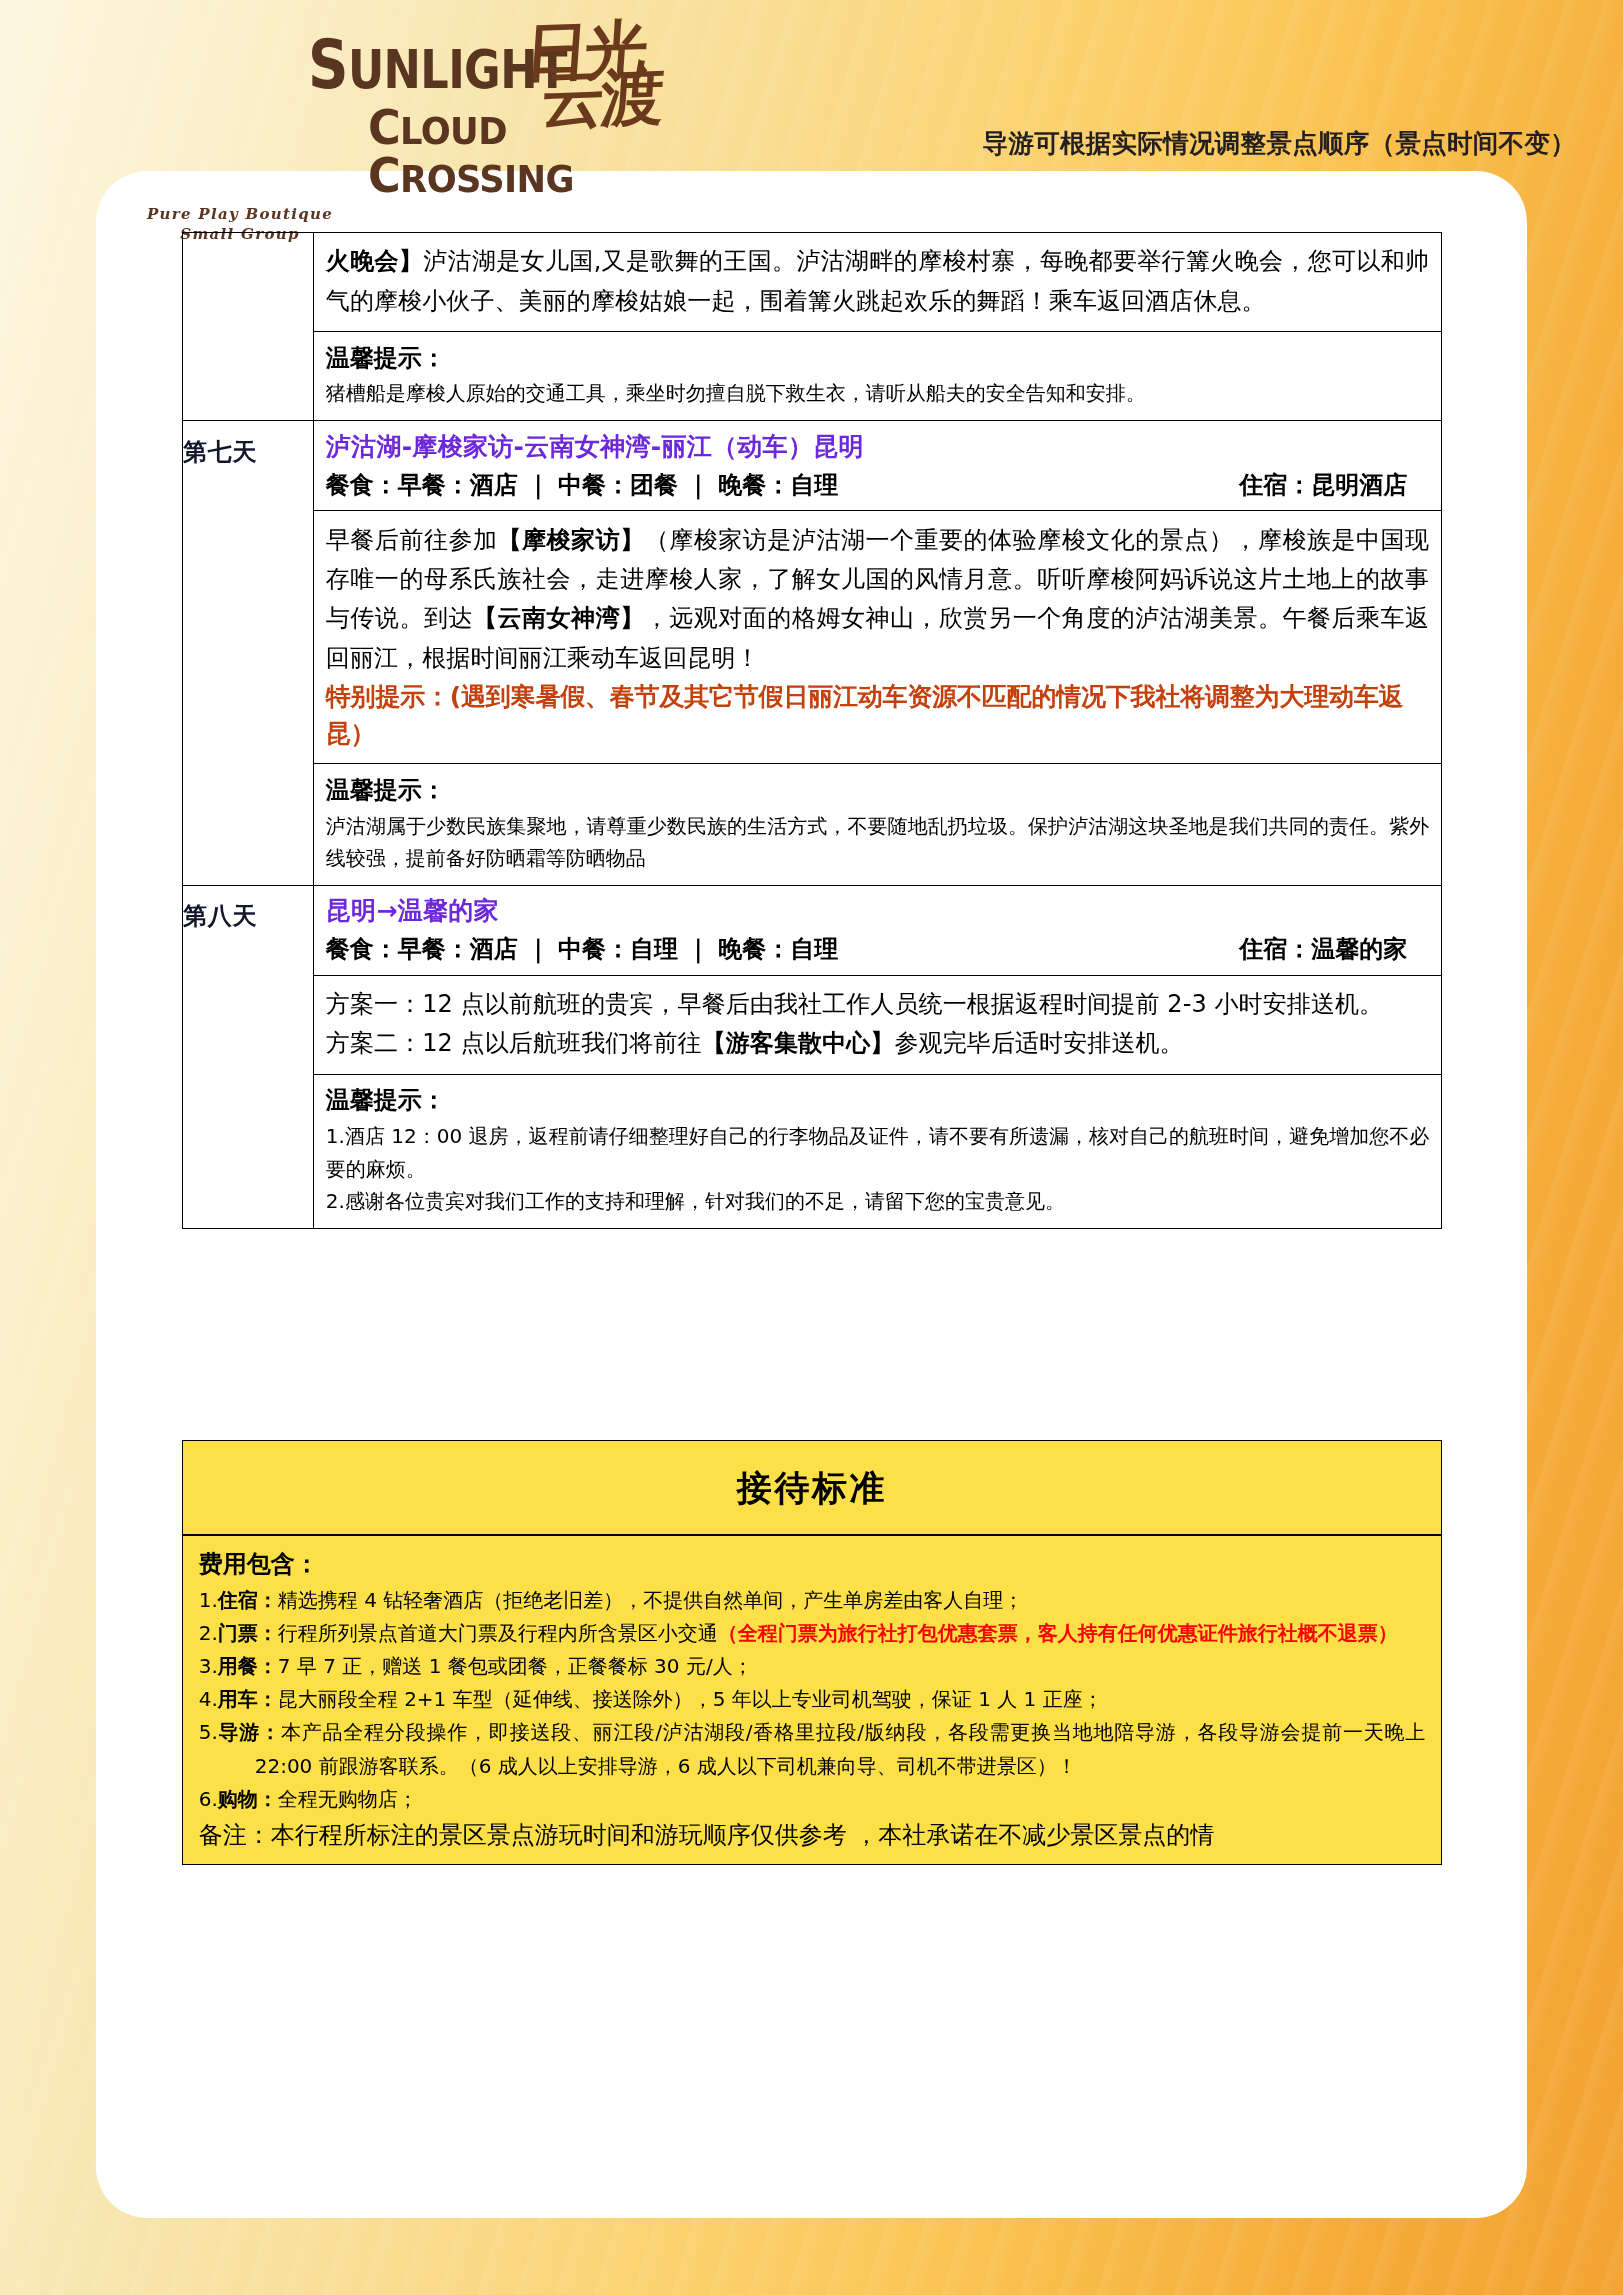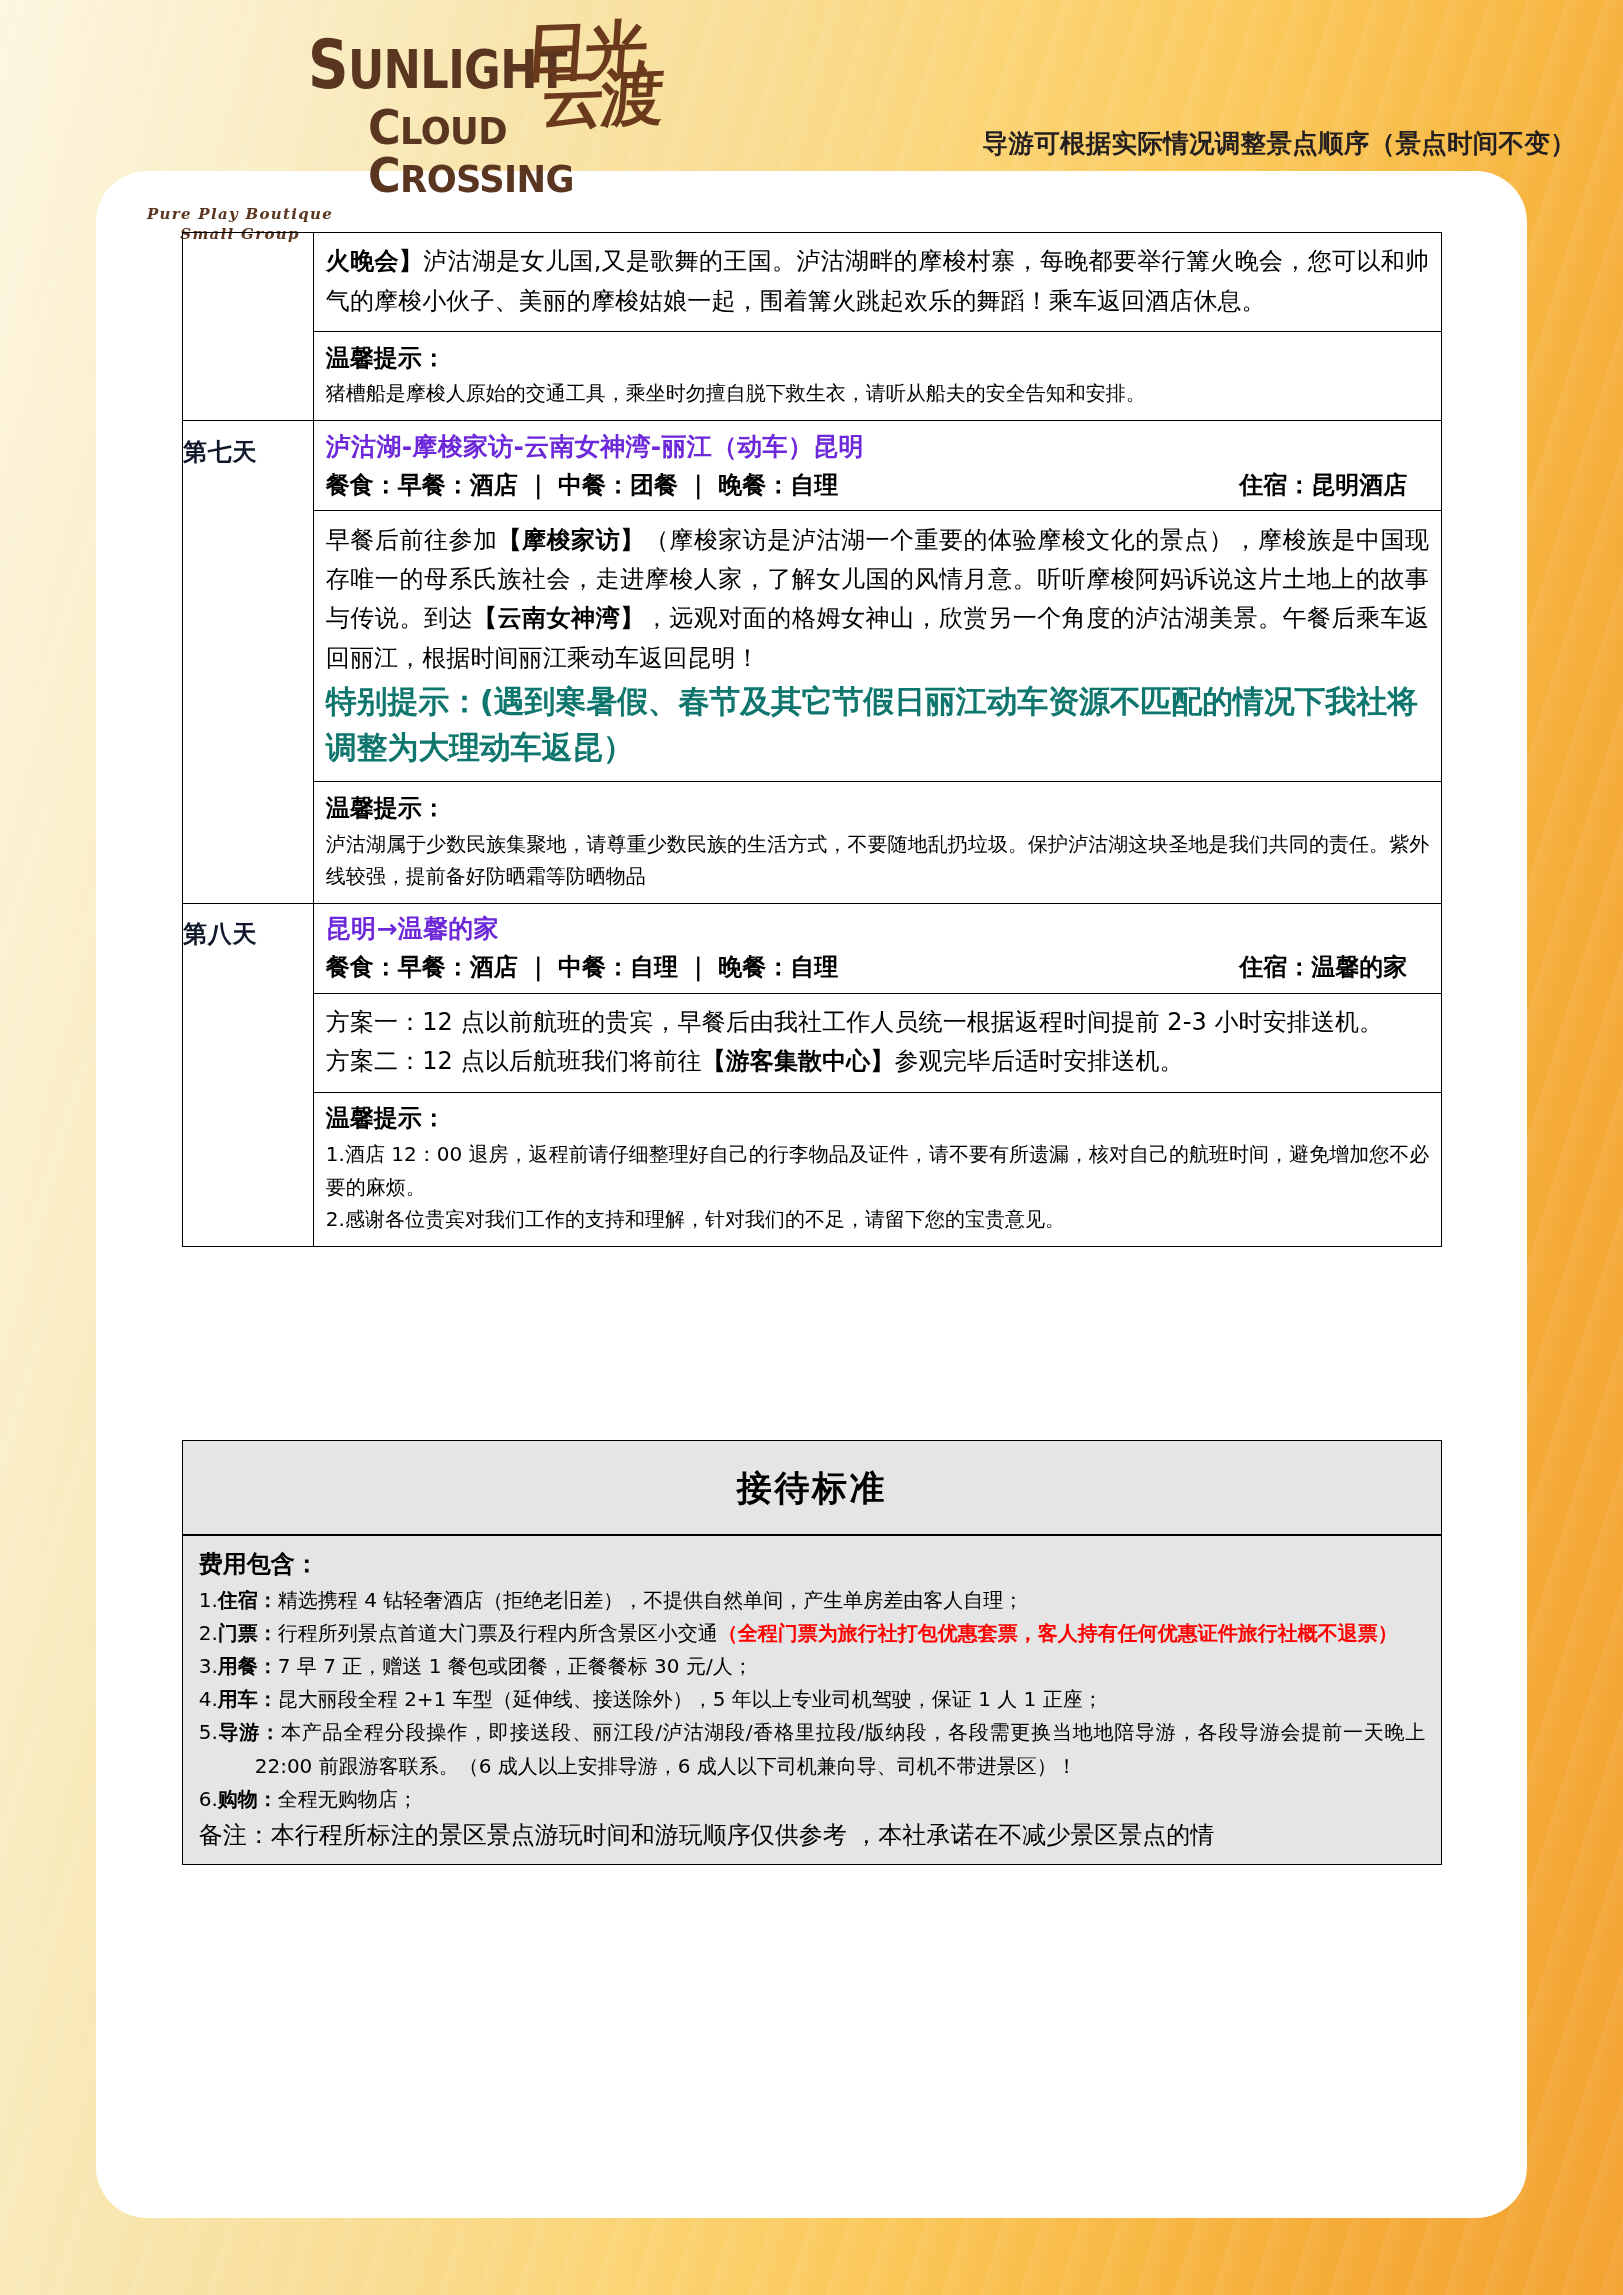--- a/index.html
+++ b/index.html
@@ -214,35 +214,35 @@
     align-items: center;
     font-size: 24px;
     font-weight: bold;
     color: #000;
     line-height: 1.55;
     padding-right: 22px;
     margin-top: 1.3px;
   }
 
   .red-note {
-    color: #0f766e;
-    font-weight: bold;
-    font-size: 31px;
+    color: #c2410c;
+    font-weight: bold;
+    font-size: 25px;
     line-height: 1.5;
     letter-spacing: -0.2px;
   }
 
   
   .standards {
     position: absolute;
     left: 182px;
     top: 1440px;
     width: 1260px;
     border: 1.3px solid #000;
-    background: #e5e5e5;
+    background: #fde047;
     z-index: 6;
   }
   .standards-title-row {
     border-bottom: 2px solid #000;
     padding: 23.6px 0 22px 0;
     text-align: center;
   }
   .standards-title {
     font-size: 35px;
     font-weight: bold;

